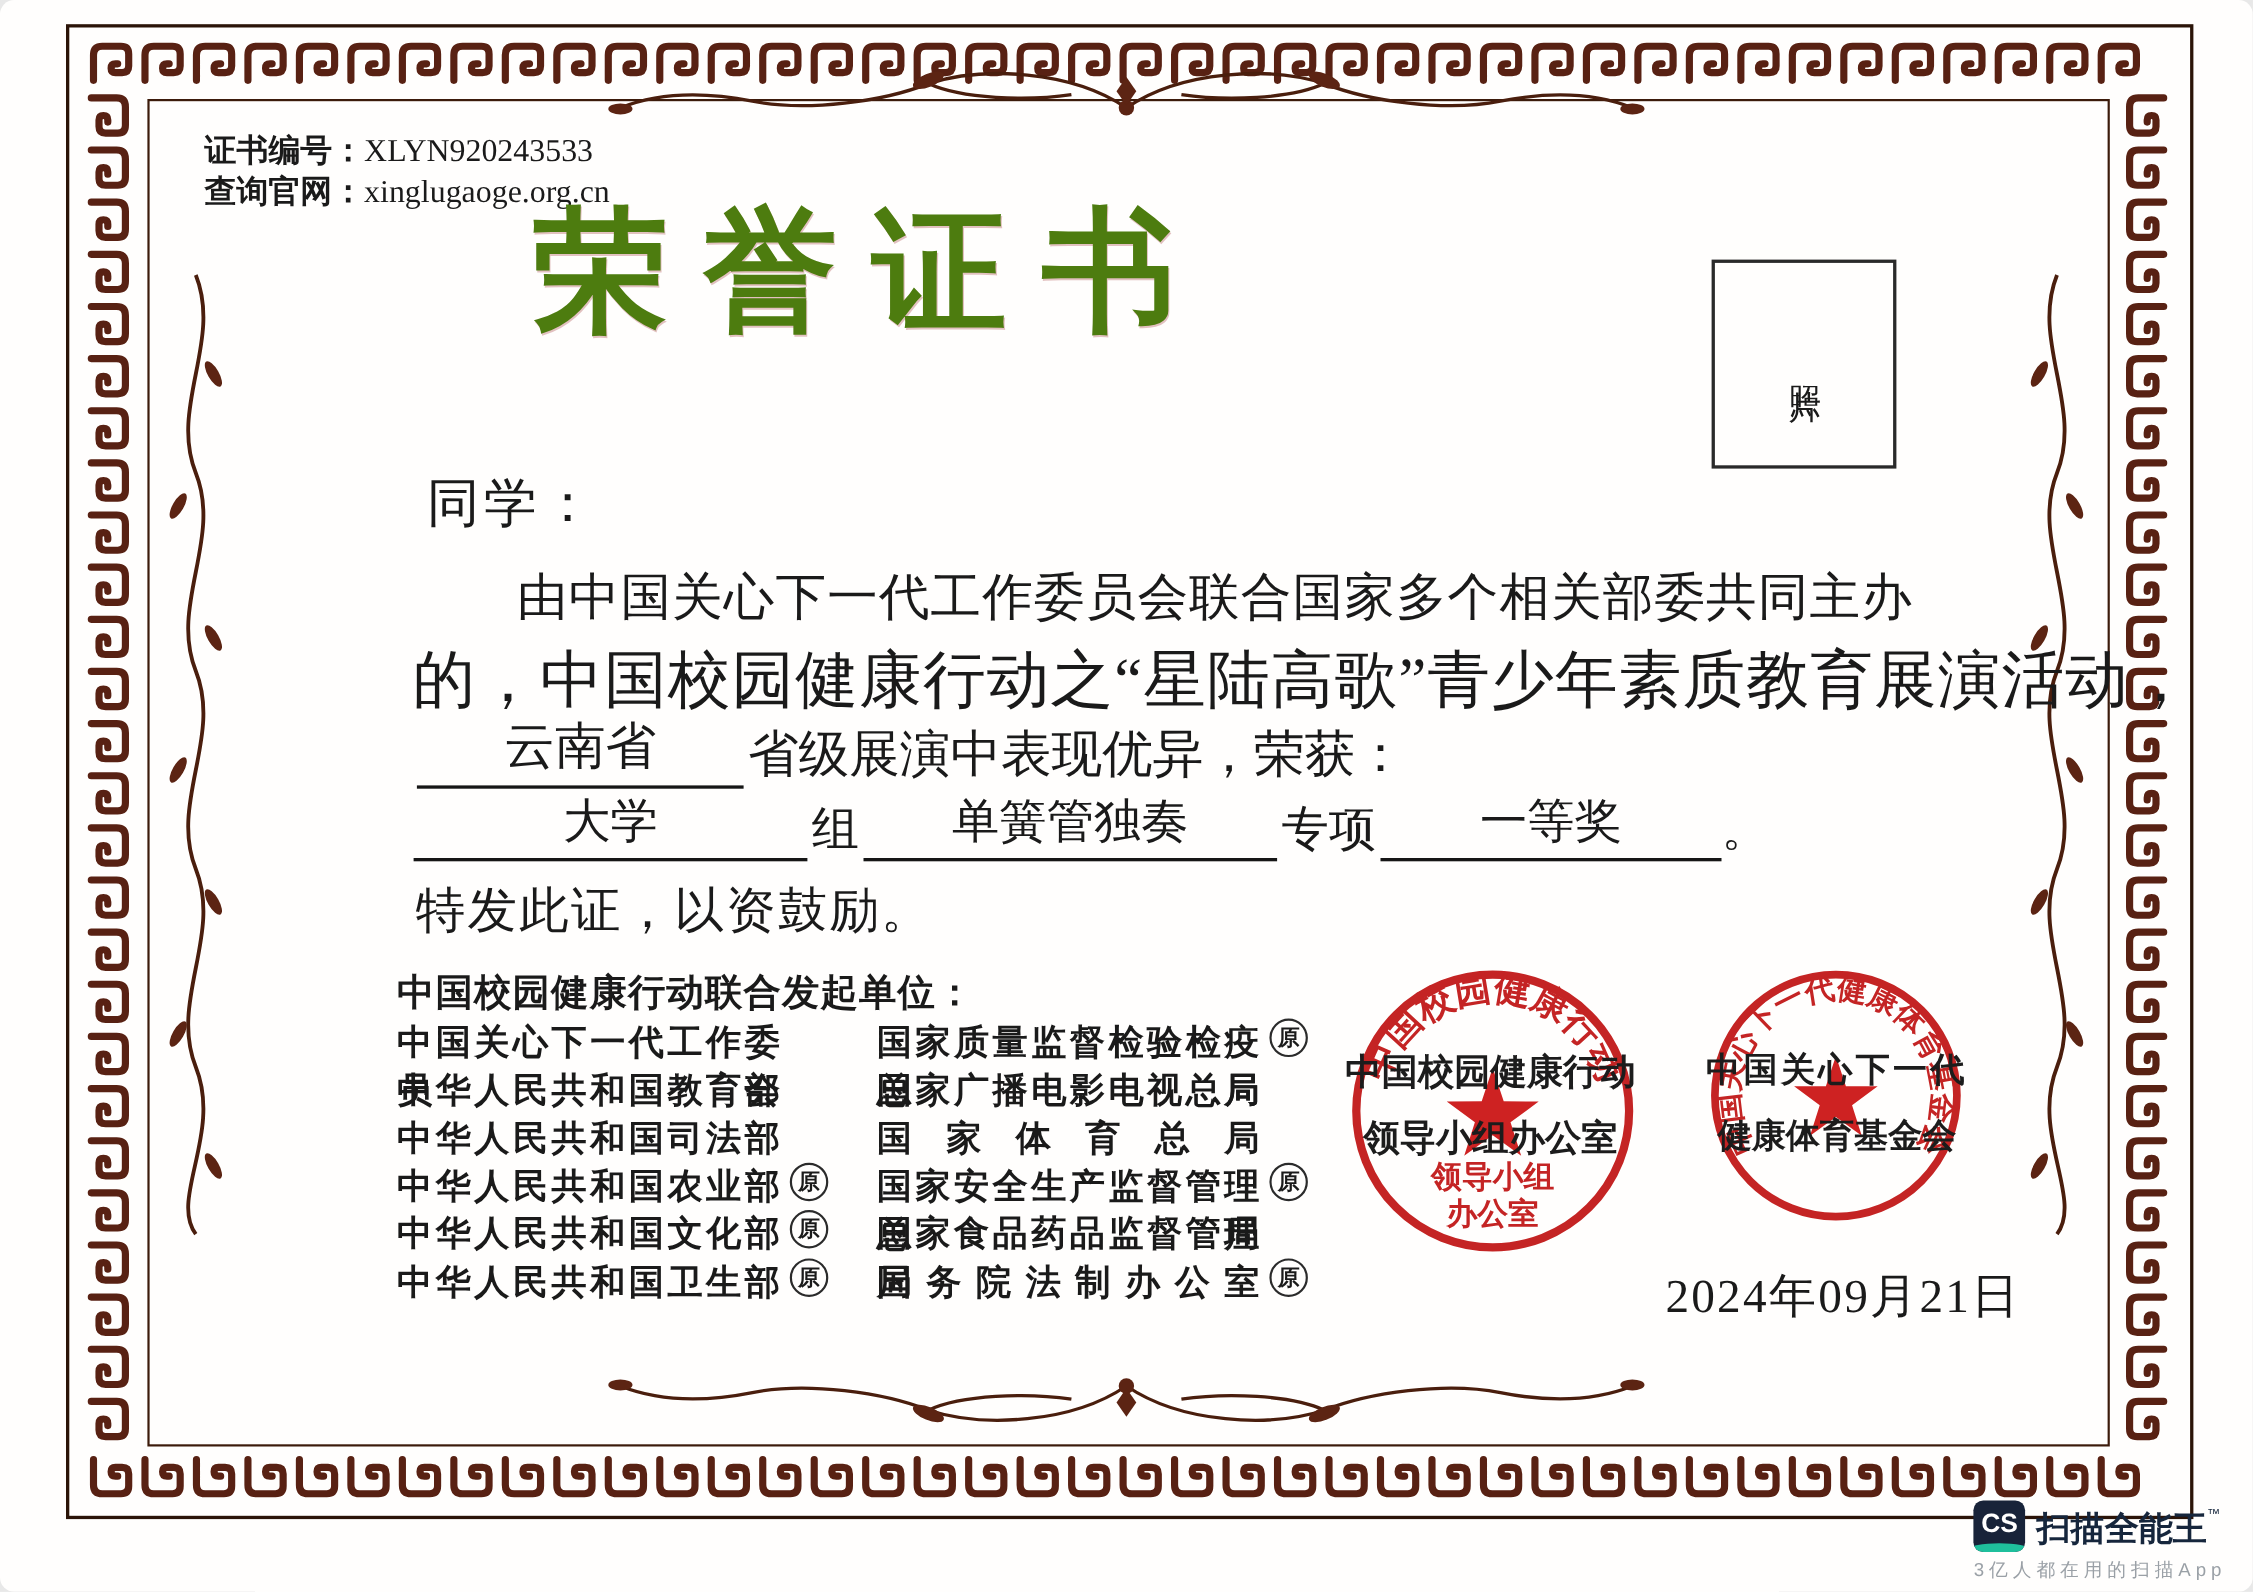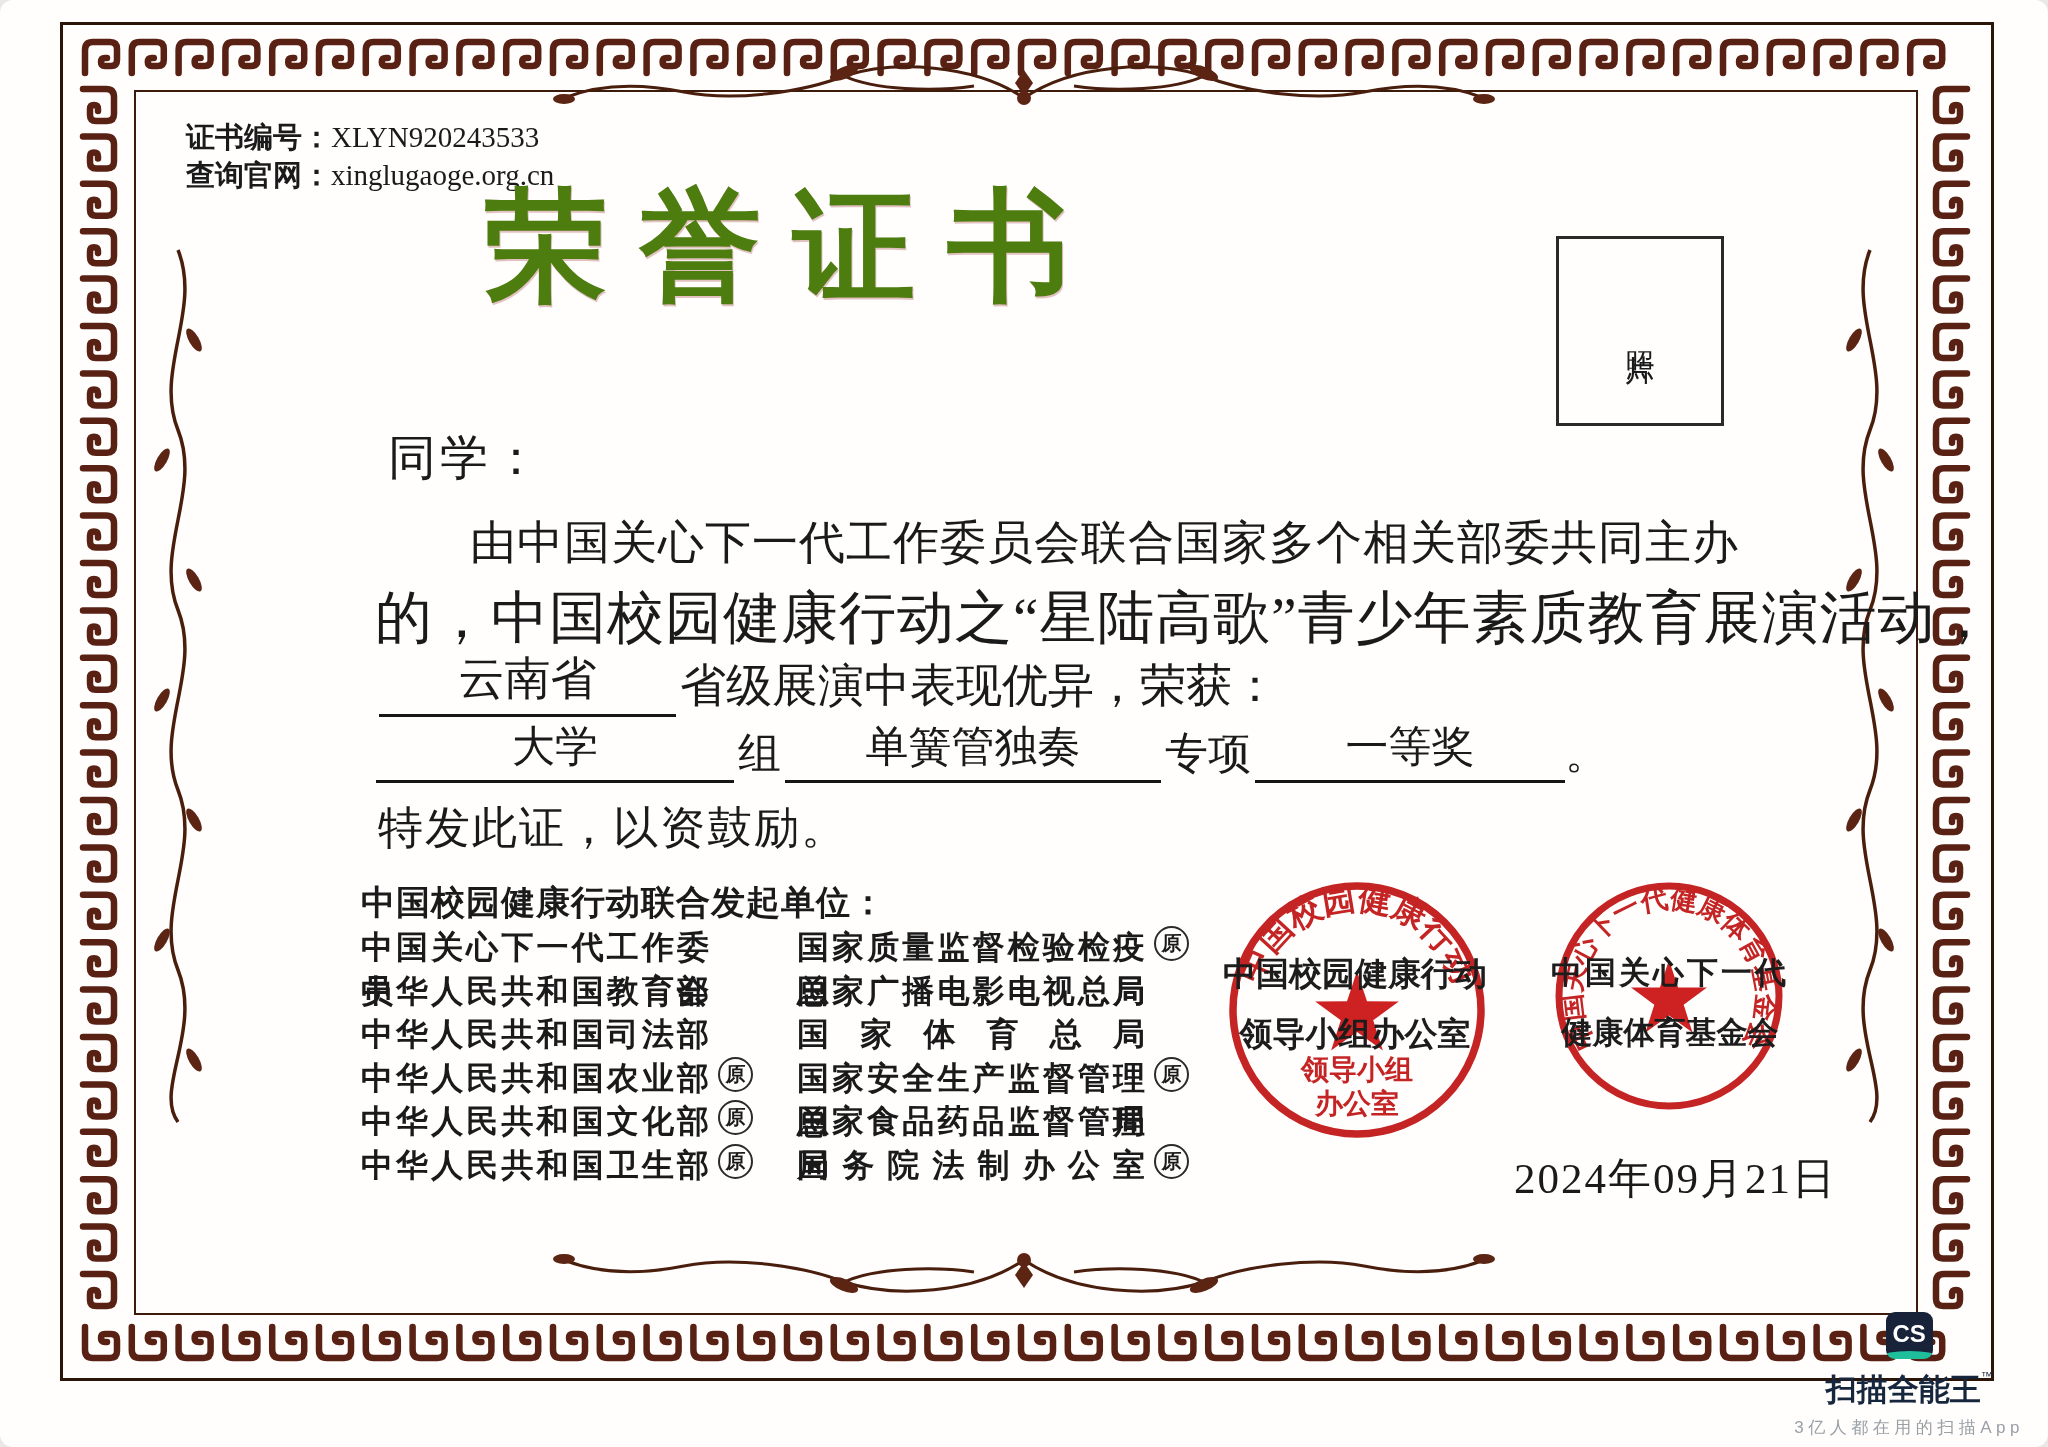--- a/index.html
+++ b/index.html
@@ -63,21 +63,21 @@
   
   .stamp{position:absolute;opacity:.93;}
   .stamp-print{position:absolute;text-align:center;font-weight:bold;color:#1c1c1c;white-space:nowrap;}
   .sp1a{left:1212px;top:952px;width:286px;font-size:33px;}
   .sp1b{left:1222px;top:1012px;width:266px;font-size:33px;}
   .sp2a{left:1550px;top:952px;width:240px;font-size:31px;letter-spacing:3px;}
   .sp2b{left:1550px;top:1012px;width:240px;font-size:31px;}
   
   .date{position:absolute;left:1514px;top:1150px;font-size:43px;letter-spacing:2px;}
   .watermark{position:absolute;right:24px;bottom:8px;}
-  .wm-row{display:flex;align-items:center;gap:10px;flex-direction:column;}
+  .wm-row{display:flex;align-items:flex-end;gap:10px;}
   .cs-logo{
     width:47px;height:47px;border-radius:9px;background:#182339;position:relative;overflow:hidden;
     display:flex;align-items:center;justify-content:center;flex:none;
   }
   .cs-logo span{color:#fff;font-family:"Liberation Sans",sans-serif;font-weight:bold;font-size:24px;position:relative;z-index:2;margin-top:-4px;}
   .cs-logo::after{content:"";position:absolute;left:-4px;right:-4px;bottom:-3px;height:11px;background:#1fbf9c;border-radius:100% 100% 0 0;}
   .wm-name{font-family:"Liberation Sans",sans-serif;font-weight:bold;font-size:31px;color:#16263c;}
   .wm-tm{font-family:"Liberation Sans",sans-serif;font-size:12px;color:#16263c;vertical-align:top;}
   .wm-tagline{margin-top:5px;font-family:"Liberation Sans",sans-serif;font-size:17px;color:#9aa0a6;letter-spacing:4.5px;}
 </style>

